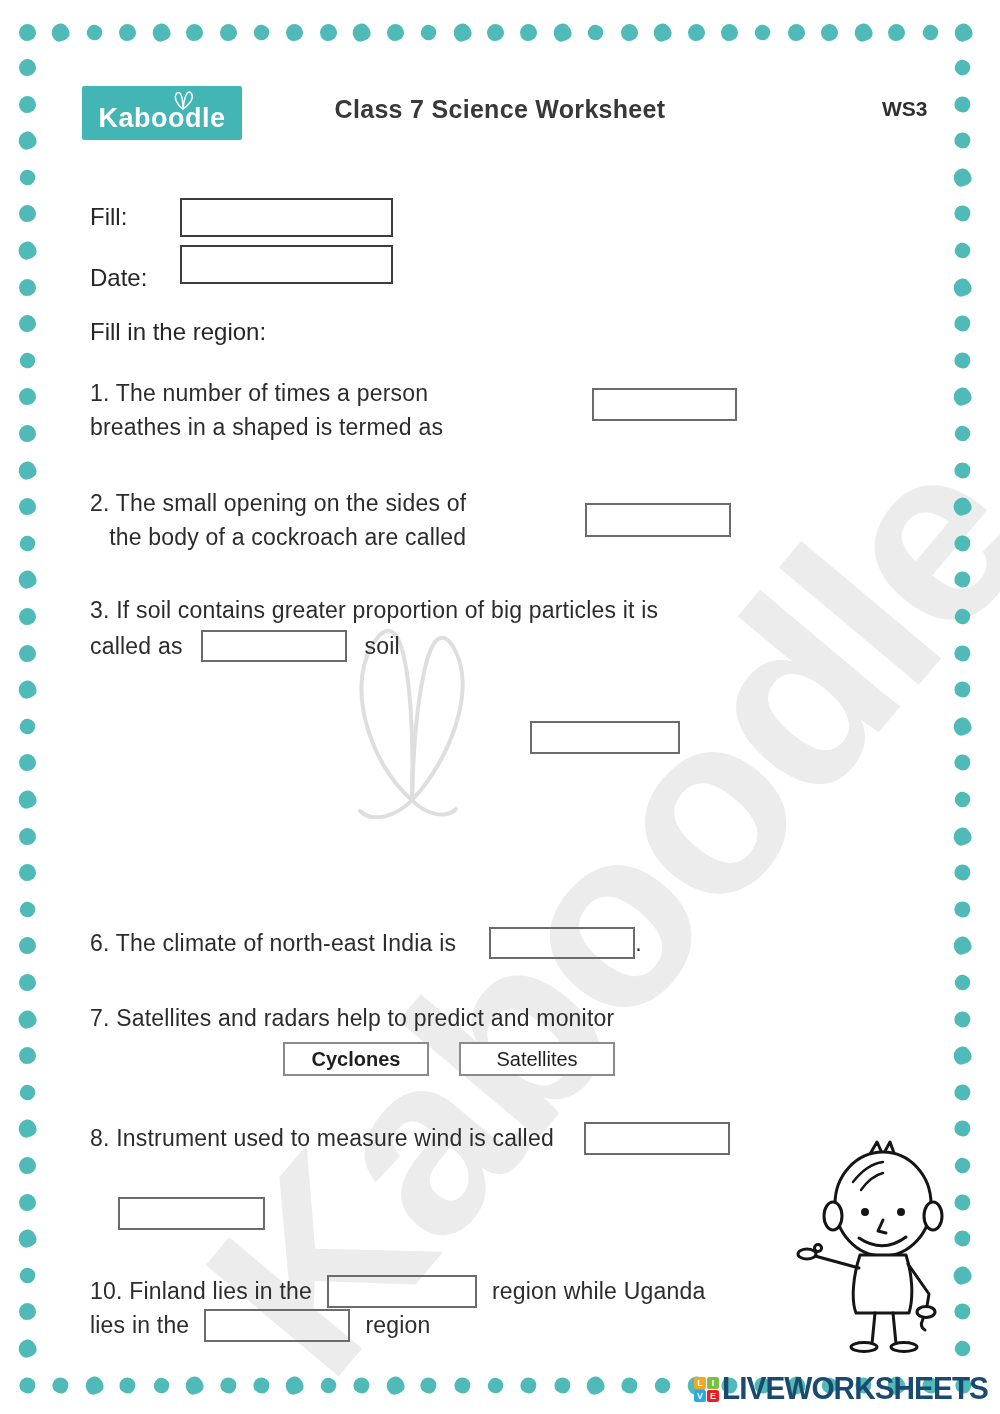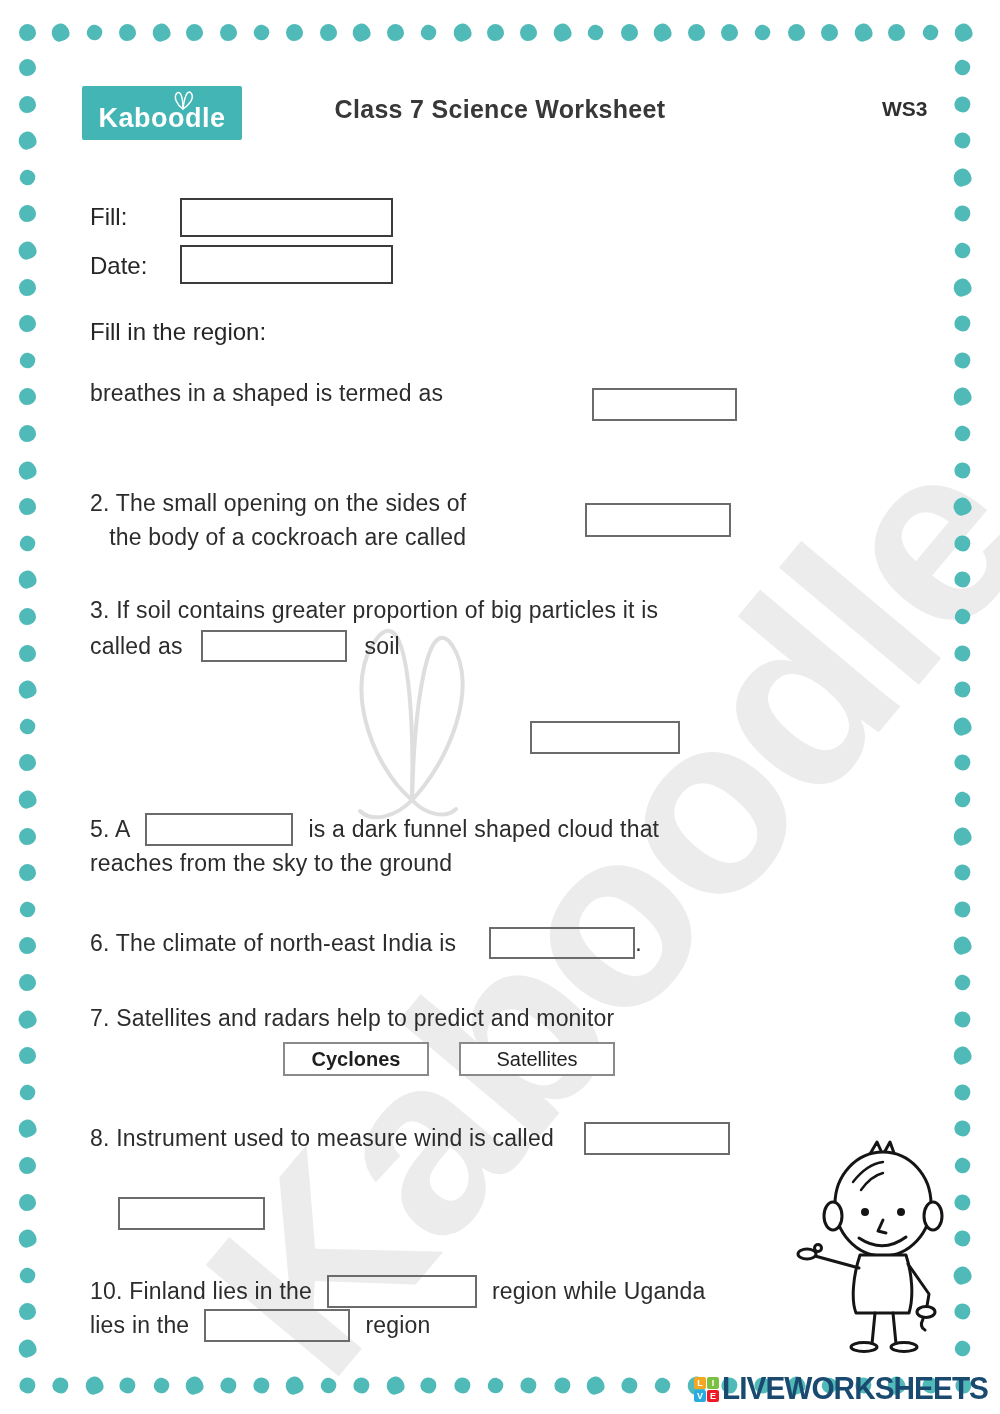--- a/index.html
+++ b/index.html
@@ -220,26 +220,27 @@
         <path d="M13,20 C7,16 3,8 7,4 C11,1 13,10 13,20"></path>
         <path d="M13,20 C19,16 25,9 21,4 C17,0 14,10 13,20"></path>
       </svg>
       <span class="logo-text">Kaboodle</span>
     </div>
     <div class="title">Class 7 Science Worksheet</div>
     <div class="ws">WS3</div>
 
     <div class="field-label" style="left:90px;top:203px;">Fill:</div>
     <div class="input-box" style="left:180px;top:198px;"></div>
-    <div class="field-label" style="left:90px;top:252px;">Date:</div>
+    <div class="field-label" style="left:90px;top:264px;">Date:</div>
     <div class="input-box" style="left:180px;top:245px;"></div>
 
     <div class="instructions">Fill in the region:</div>
 
     <div class="q" style="top:376px;">
+      <span class="qline">1. The number of times a person</span>
       <span class="qline">breathes in a shaped is termed as</span>
     </div>
     <div class="abox" style="left:592px;top:388px;width:141px;height:29px;"></div>
 
     <div class="q" style="top:486px;text-align:right;">
       <span class="qline">2. The small opening on the sides of</span>
       <span class="qline">the body of a cockroach are called</span>
     </div>
     <div class="abox" style="left:585px;top:503px;width:142px;height:30px;"></div>
 
@@ -247,28 +248,20 @@
       <span class="qline">3. If soil contains greater proportion of big particles it is</span>
       <span class="qrow" style="margin-top:2px;">
         <span>called as</span>
         <span class="box" style="width:142px;height:28px;margin:0 18px;"></span>
         <span>soil</span>
       </span>
     </div>
 
     <div class="abox" style="left:530px;top:721px;width:146px;height:29px;"></div>
 
-    <div class="q" style="top:812px;">
-      <span class="qrow">
-        <span>5. A</span>
-        <span class="box" style="width:144px;height:29px;margin:0 15px;"></span>
-        <span>is a dark funnel shaped cloud that</span>
-      </span>
-      <span class="qline">reaches from the sky to the ground</span>
-    </div>
 
     <div class="q" style="top:926px;">
       <span class="qrow">
         <span>6. The climate of north-east India is</span>
         <span class="box" style="width:142px;height:28px;margin-left:33px;"></span>
         <span>.</span>
       </span>
     </div>
 
     <div class="q" style="top:1001px;">

